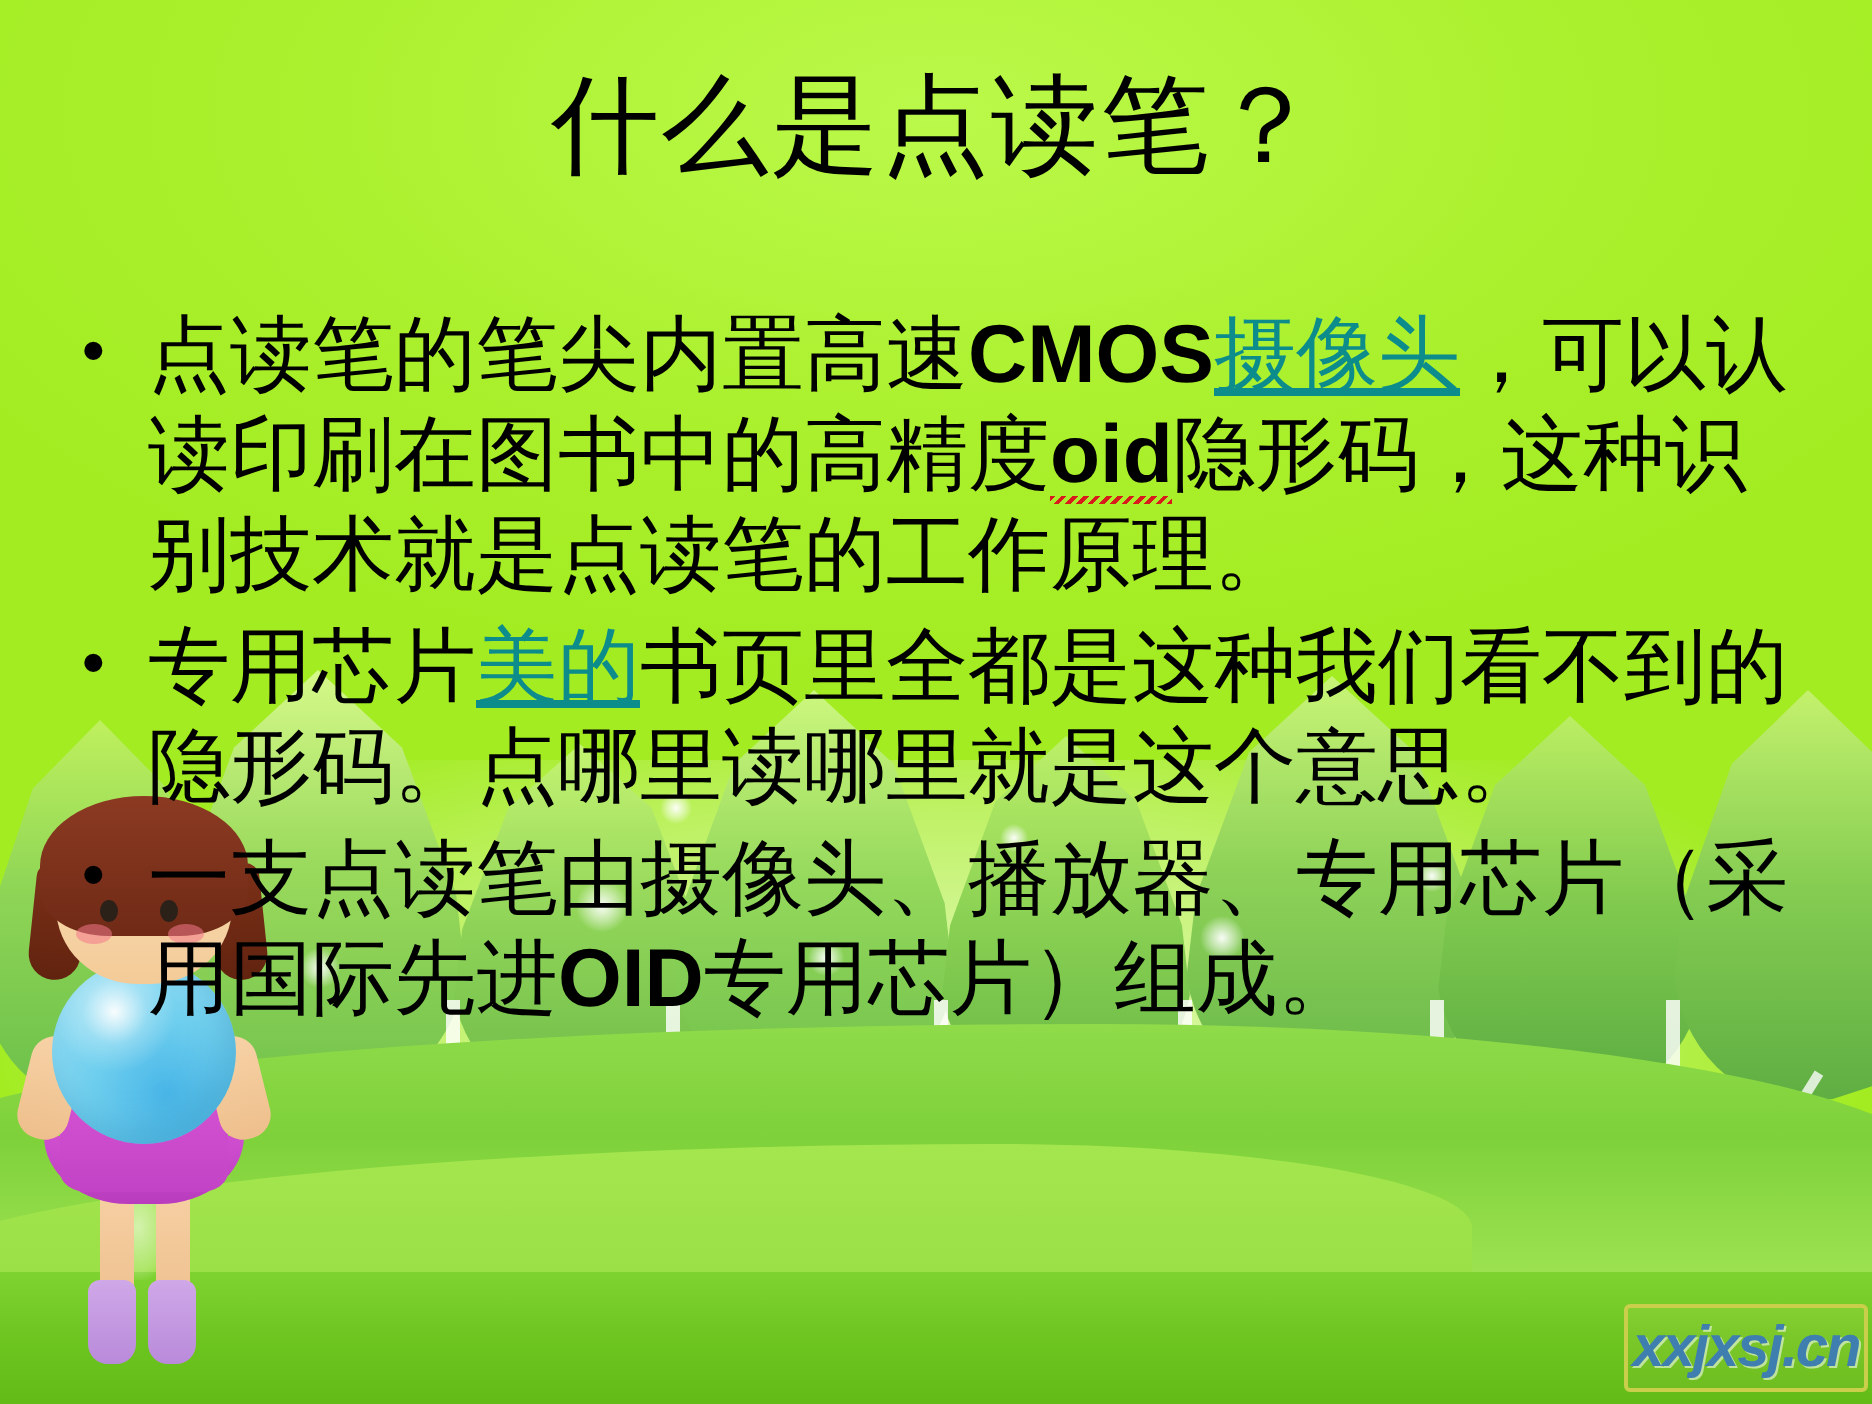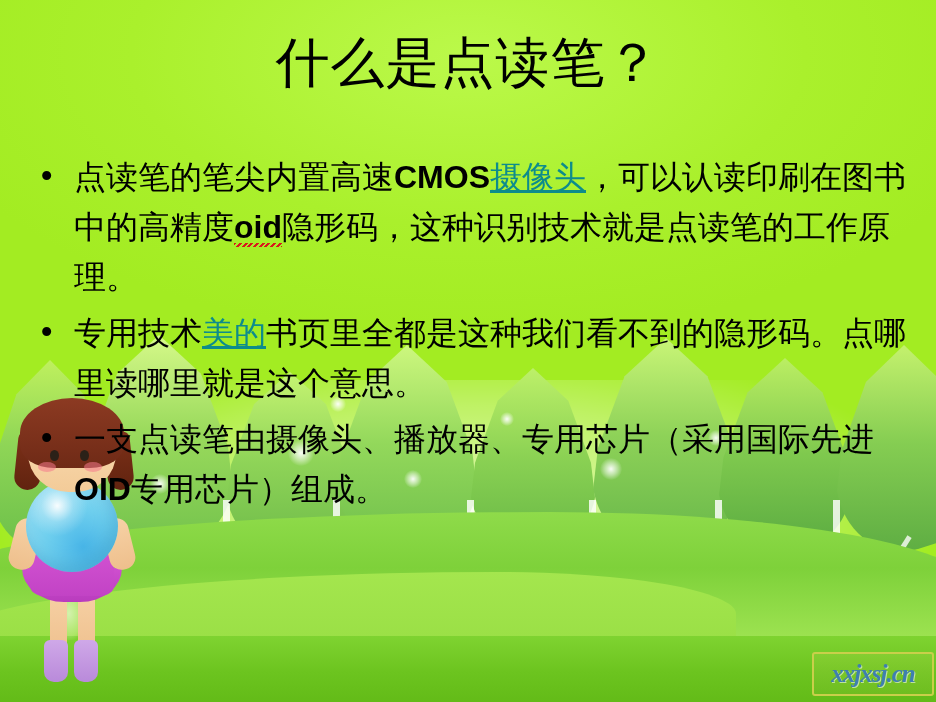--- a/index.html
+++ b/index.html
@@ -193,21 +193,21 @@
     flex: 0 0 auto;
     width: 34px;
     font-size: 38px;
     line-height: 48px;
     text-align: left;
     padding-left: 6px;
     color: #000;
   }
   .bullet .txt {
     flex: 1 1 auto;
-    font-size: 32px;
+    font-size: 41px;
     line-height: 50px;
     letter-spacing: 0px;
     font-family: "Liberation Serif", "DejaVu Serif", serif;
   }
   .lat {
     font-family: "Liberation Sans", "DejaVu Sans", sans-serif;
     font-weight: bold;
     letter-spacing: 0px;
   }
   .link {
@@ -236,24 +236,24 @@
     height: 40px;
     border: 2px solid #c9cf4a;
     border-radius: 3px;
     background: linear-gradient(180deg, rgba(150,210,60,.45), rgba(120,190,40,.45));
     display: flex;
     align-items: center;
     justify-content: center;
     overflow: hidden;
   }
   #watermark .wm-text {
-    font-family: Liberation Serif, serif;
+    font-family: Liberation Sans, sans-serif;
     font-weight: bold;
     font-style: italic;
-    font-size: 25px;
+    font-size: 29px;
     color: #3f7fb0;
     text-shadow: 1px 1px 0 rgba(255,255,255,.55);
     letter-spacing: -1px;
     white-space: nowrap;
   }
 </style>
 </head>
 <body>
 
 <div id="slide">
@@ -337,21 +337,21 @@
 
   <div id="body">
 
     <div class="bullet">
       <div class="dot">•</div>
       <div class="txt"><span>点读笔的笔尖内置高速</span><span class="lat">CMOS</span><span class="link">摄像头</span><span>，可以认读印刷在图书中的高精度</span><span class="lat misspell">oid</span><span>隐形码，这种识别技术就是点读笔的工作原理。</span></div>
     </div>
 
     <div class="bullet">
       <div class="dot">•</div>
-      <div class="txt"><span>专用技术</span><span class="link">美的</span><span>书页里全都是这种我们看不到的隐形码。点哪里读哪里就是这个意思。</span></div>
+      <div class="txt"><span>专用芯片</span><span class="link">美的</span><span>书页里全都是这种我们看不到的隐形码。点哪里读哪里就是这个意思。</span></div>
     </div>
 
     <div class="bullet">
       <div class="dot">•</div>
       <div class="txt"><span>一支点读笔由摄像头、播放器、专用芯片（采用国际先进</span><span class="lat">OID</span><span>专用芯片）组成。</span></div>
     </div>
 
   </div>
 
   <div id="watermark">

